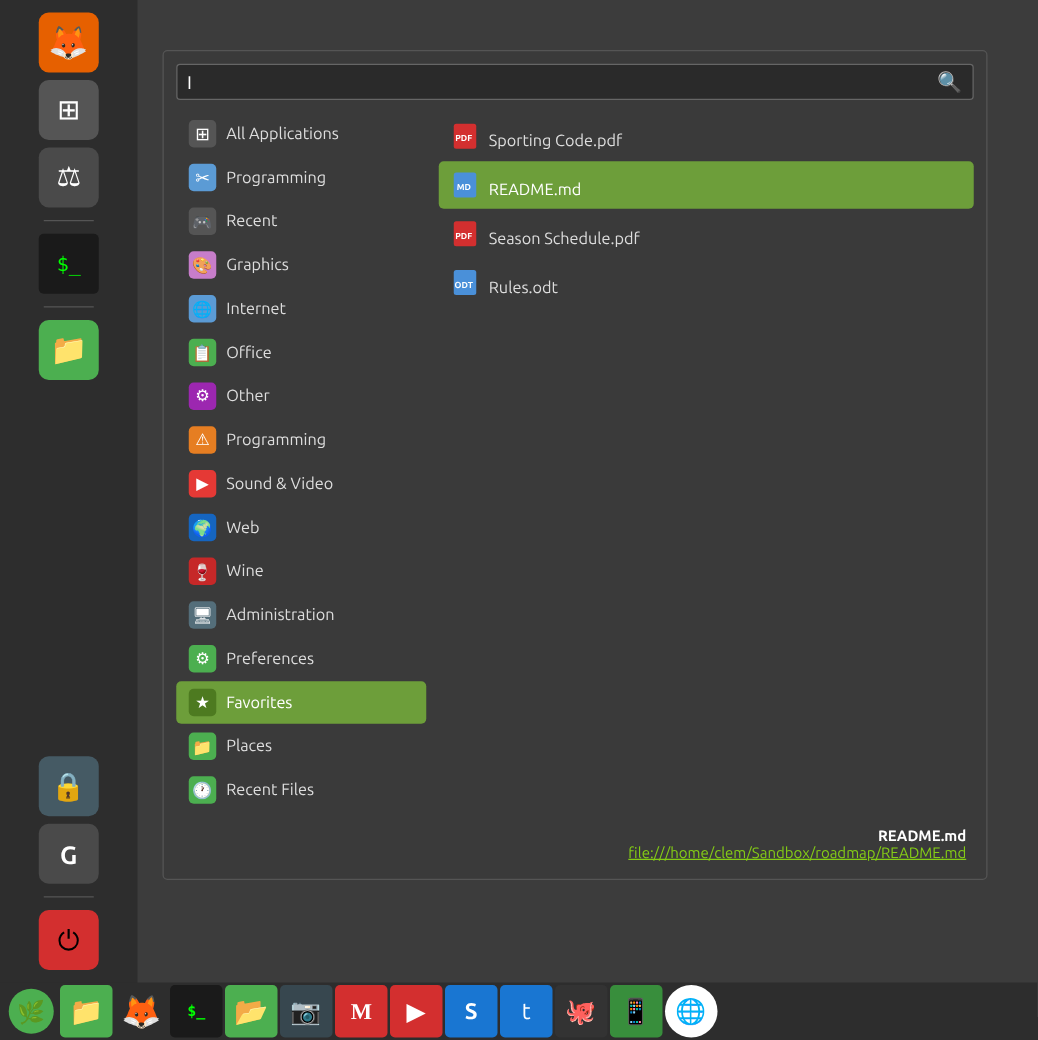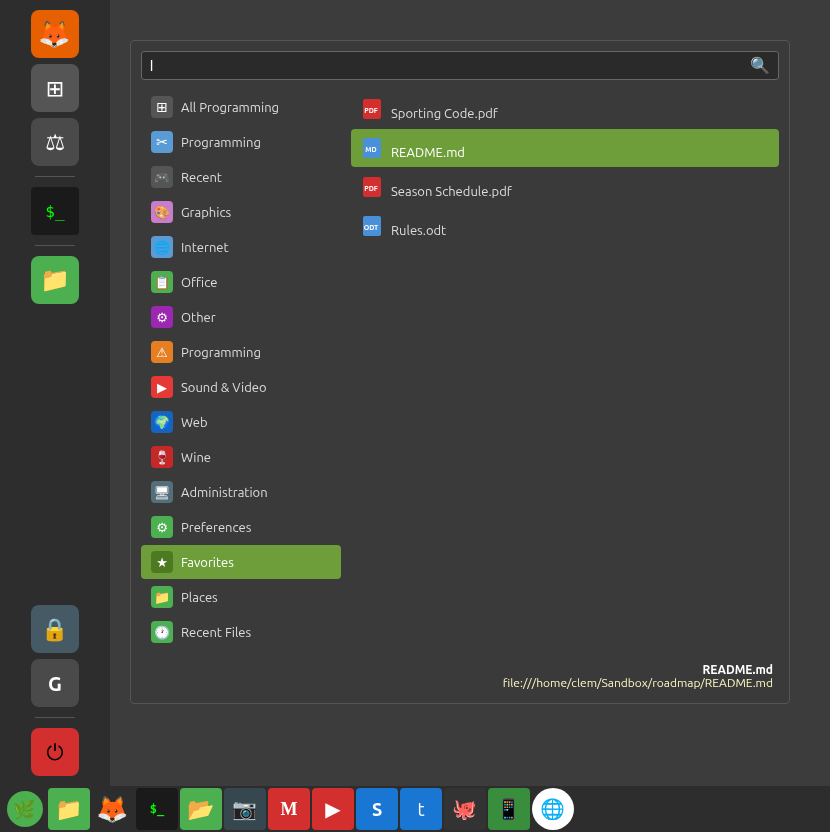--- a/index.html
+++ b/index.html
@@ -253,21 +253,21 @@
     <input class="search-input" type="text" value="l" placeholder="" style="">
     <span class="search-icon-btn">🔍</span>
   </div>
 
   <div class="menu-body">
 
     <div class="category-list">
 
       <div class="cat-item">
         <div class="cat-icon ico-admin" style="background:#555; font-size:14px; color:#fff;">⊞</div>
-        <span>All Programming</span>
+        <span>All Applications</span>
       </div>
       <div class="cat-item">
         <div class="cat-icon" style="background:#5b9bd5; font-size:14px; color:#fff;">✂</div>
         <span>Programming</span>
       </div>
       <div class="cat-item">
         <div class="cat-icon" style="background:#555; font-size:13px; color:#fff;">🎮</div>
         <span>Recent</span>
       </div>
       <div class="cat-item">
@@ -359,21 +359,21 @@
             <text x="9" y="15" text-anchor="middle" fill="white" font-size="7" font-weight="bold">ODT</text>
           </svg>
         </div>
         <span>Rules.odt</span>
       </div>
     </div>
   </div>
 
   <div class="status-bar">
     <div class="status-filename">README.md</div>
-    <div style="color:#fef9c3;">file:///home/clem/Sandbox/roadmap/README.md</div>
+    <div style="color:#84cc16;text-decoration:underline;">file:///home/clem/Sandbox/roadmap/README.md</div>
   </div>
 </div>
 
 <div class="taskbar">
 
   <div class="taskbar-icon" style="background:transparent;">
     <div style="width:36px;height:36px;background:#4caf50;border-radius:50%;display:flex;align-items:center;justify-content:center;color:white;font-size:18px;">🌿</div>
   </div>
 
   <div class="taskbar-icon" style="background:#4caf50;border-radius:4px;">

